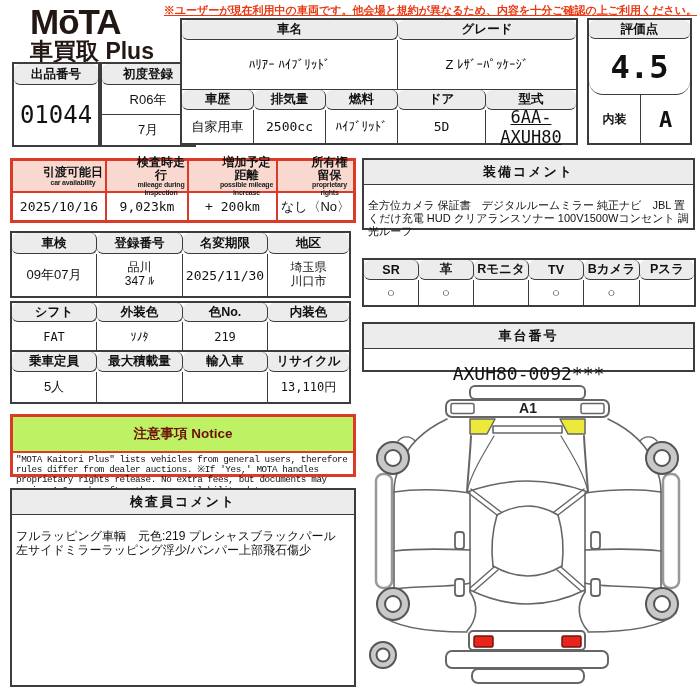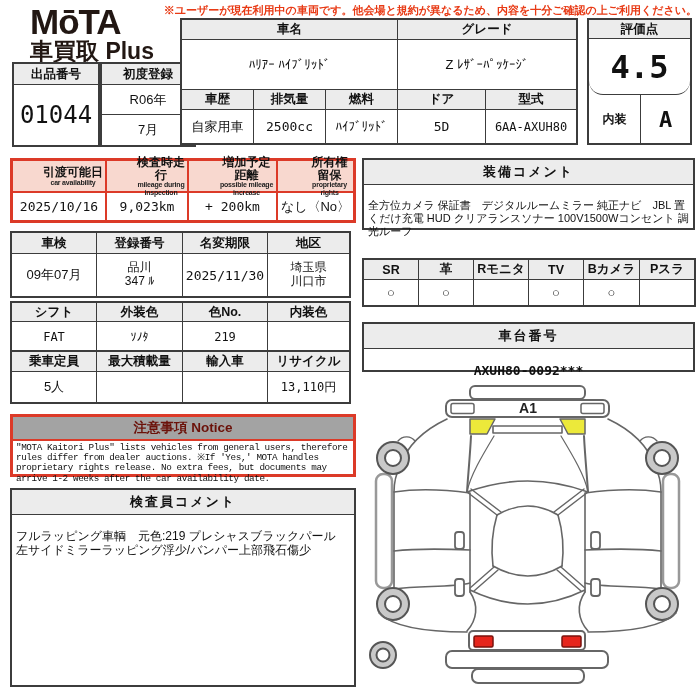--- a/index.html
+++ b/index.html
@@ -2,44 +2,44 @@
 <html><head>
 <meta charset="utf-8">
 <style>
   html,body{margin:0;padding:0;background:#fff;}
   body{width:700px;height:700px;font-family:"Liberation Sans",sans-serif;color:#111;}
   .sheet{position:relative;width:700px;height:700px;background:#fff;overflow:hidden;}
   .abs{position:absolute;box-sizing:border-box;}
   
   .tbl{display:grid;border:2px solid #3c3c3c;background:#fff;}
   .tbl>div{display:flex;align-items:center;justify-content:center;box-sizing:border-box;text-align:center;}
-  .h{background:#ececec;font-weight:bold;font-size:12.5px;}
+  .h{background:#ececec;font-weight:bold;font-size:12.5px;border-radius:6px;}
   .c{font-size:13px;}
   .br{border-right:1px solid #3c3c3c;}
   .bb{border-bottom:1px solid #3c3c3c;}
   .mono{font-family:"DejaVu Sans Mono","Liberation Mono",monospace;}
   .pre{white-space:pre-line;line-height:1.15;}
   
   .redtbl{display:grid;border:3px solid #dc3a28;background:#fff;}
   .redtbl>div{display:flex;flex-direction:column;align-items:center;justify-content:center;box-sizing:border-box;text-align:center;}
   .redtbl .rh{background:#f8d8cf;font-weight:bold;font-size:12px;line-height:1.05;padding-left:28px;}
   .redtbl .rh .sub{font-weight:bold;font-size:7px;color:#222;letter-spacing:-0.2px;}
   .redtbl .rc{font-size:13px;}
   .rbr{border-right:2px solid #dc3a28;}
   .rbb{border-bottom:2px solid #dc3a28;}
   
   .logo-1{font-size:35px;font-weight:900;letter-spacing:-1px;color:#221713;line-height:1;}
   .logo-2{font-size:23px;font-weight:900;color:#221713;line-height:1;margin-top:1px;letter-spacing:0px;}
-  .warn{color:#e83a15;font-weight:bold;font-size:11px;white-space:nowrap;}
+  .warn{color:#e83a15;font-weight:bold;font-size:11px;white-space:nowrap;text-decoration:underline;}
   
   .cbox{border:2px solid #3c3c3c;background:#fff;display:flex;flex-direction:column;}
   .cbox .chead{background:#ececec;border-bottom:1px solid #3c3c3c;font-weight:bold;font-size:13px;text-align:center;padding:3px 0;letter-spacing:2px;}
   .cbox .cbody{padding:2px 4px;font-size:11px;line-height:1.18;text-align:left;margin-top:12px;}
   .nbox{border:3px solid #dc3a28;background:#fff;display:flex;flex-direction:column;}
-  .nbox .nhead{background:#a3a3a3;border-bottom:2px solid #dc3a28;font-weight:bold;font-size:13.5px;color:#6b1109;text-align:center;padding:2px 0;}
+  .nbox .nhead{background:#bef264;border-bottom:2px solid #dc3a28;font-weight:bold;font-size:13.5px;color:#6b1109;text-align:center;padding:8px 0;}
   .nbox .nbody{padding:2px 3px;font-size:9.3px;line-height:1.1;font-family:"Liberation Mono",monospace;letter-spacing:-0.4px;}
   .score-big{font-size:32px;font-weight:bold;font-family:"DejaVu Sans Mono",monospace;border-radius:14px;}
   .int-a{font-size:22px;font-weight:bold;font-family:"DejaVu Sans Mono",monospace;}
   svg text{font-family:"Liberation Sans",sans-serif;}
 </style>
 </head>
 <body>
 
 <div class="sheet">
 
@@ -68,21 +68,21 @@
     <div class="c bb" style="grid-column:4/6;">Z ﾚｻﾞｰﾊﾟｯｹｰｼﾞ</div>
     <div class="h br bb">車歴</div>
     <div class="h br bb">排気量</div>
     <div class="h br bb">燃料</div>
     <div class="h br bb">ドア</div>
     <div class="h bb">型式</div>
     <div class="c br">自家用車</div>
     <div class="c br mono">2500cc</div>
     <div class="c br">ﾊｲﾌﾞﾘｯﾄﾞ</div>
     <div class="c br mono">5D</div>
-    <div class="c mono" style="font-size:12px;">6AA-AXUH80</div>
+    <div class="c mono" style="font-size:17px;text-decoration:underline;">6AA-AXUH80</div>
   </div>
 
   <div class="abs tbl" style="left:587px;top:18px;width:105px;grid-template-columns:52px 49px;grid-template-rows:19px 56px 48px;">
     <div class="h bb" style="grid-column:1/3;">評価点</div>
     <div class="c bb score-big" style="grid-column:1/3;">4.5</div>
     <div class="c br" style="font-weight:bold;font-size:12px;">内装</div>
     <div class="c int-a">A</div>
   </div>
 
   <div class="abs redtbl" style="left:10px;top:158px;width:346px;grid-template-columns:94px 82px 89px 1fr;grid-template-rows:32px 27px;">
@@ -147,21 +147,21 @@
     <div class="h br bb">色No.</div>
     <div class="h bb">内装色</div>
     <div class="c br mono" style="font-size:12px;">FAT</div>
     <div class="c br" style="font-size:12px;">ｿﾉﾀ</div>
     <div class="c br mono" style="font-size:12px;">219</div>
     <div class="c"></div>
   </div>
 
   <div class="abs cbox" style="left:362px;top:322px;width:333px;height:50px;">
     <div class="chead">車台番号</div>
-    <div class="cbody mono" style="text-align:center;font-size:13px;display:flex;align-items:center;justify-content:center;flex:1;font-weight:bold;">AXUH80-0092***</div>
+    <div class="cbody mono" style="text-align:center;font-size:18px;display:flex;align-items:center;justify-content:center;flex:1;">AXUH80-0092***</div>
   </div>
 
   <div class="abs tbl" style="left:10px;top:350px;width:341px;grid-template-columns:85px 86px 85px 1fr;grid-template-rows:20px 30px;">
     <div class="h br bb">乗車定員</div>
     <div class="h br bb">最大積載量</div>
     <div class="h br bb">輸入車</div>
     <div class="h bb">リサイクル</div>
     <div class="c br">5人</div>
     <div class="c br"></div>
     <div class="c br"></div>

